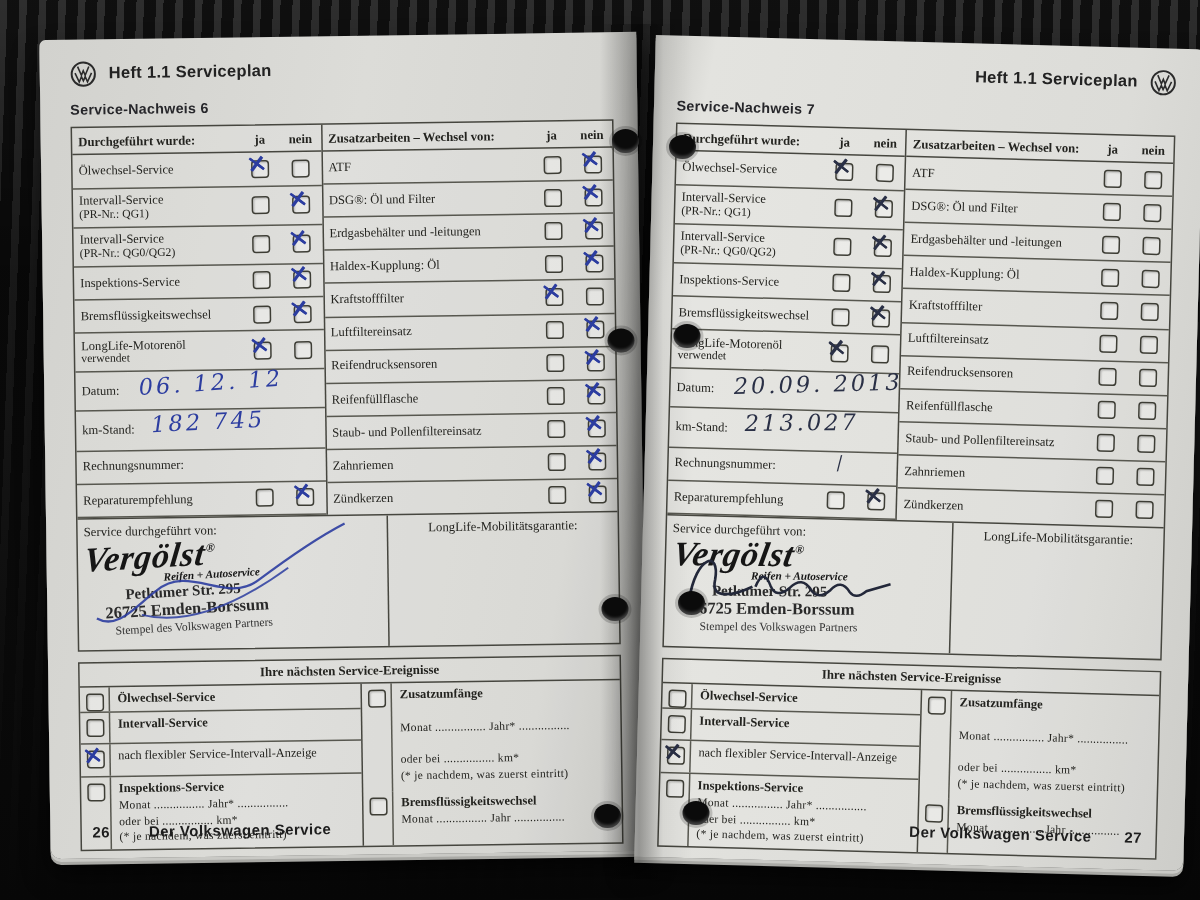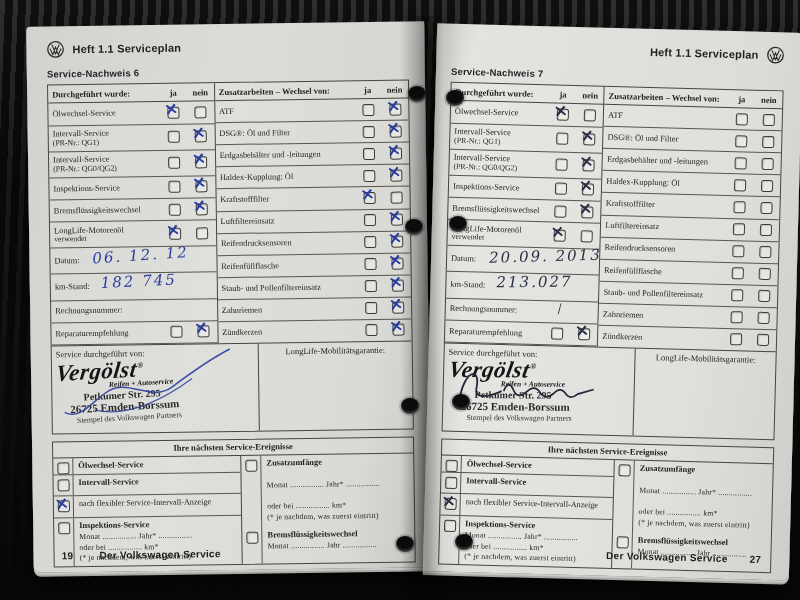--- a/index.html
+++ b/index.html
@@ -352,21 +352,21 @@
               <span class="nt-cb">
                 <span class="cb"></span>
               </span>
               <span class="nt-tx"><b>Bremsflüssigkeitswechsel</b><br><span class="dots">Monat ................ Jahr ................</span></span>
             </div>
         </div>
       </div>
     </div>
 
     <div class="page-foot">
-        <span>19</span>
+        <span>26</span>
         <span>Der Volkswagen Service</span>
       </div>
   </div>
 </div>
 
 <div class="page pright">
   <div class="inner" style="--ink: #2a3046;">
     <div class="page-head rev">
       <span class="head-title">Heft 1.1 Serviceplan</span>
       <svg class="vw" viewBox="0 0 36 36">

